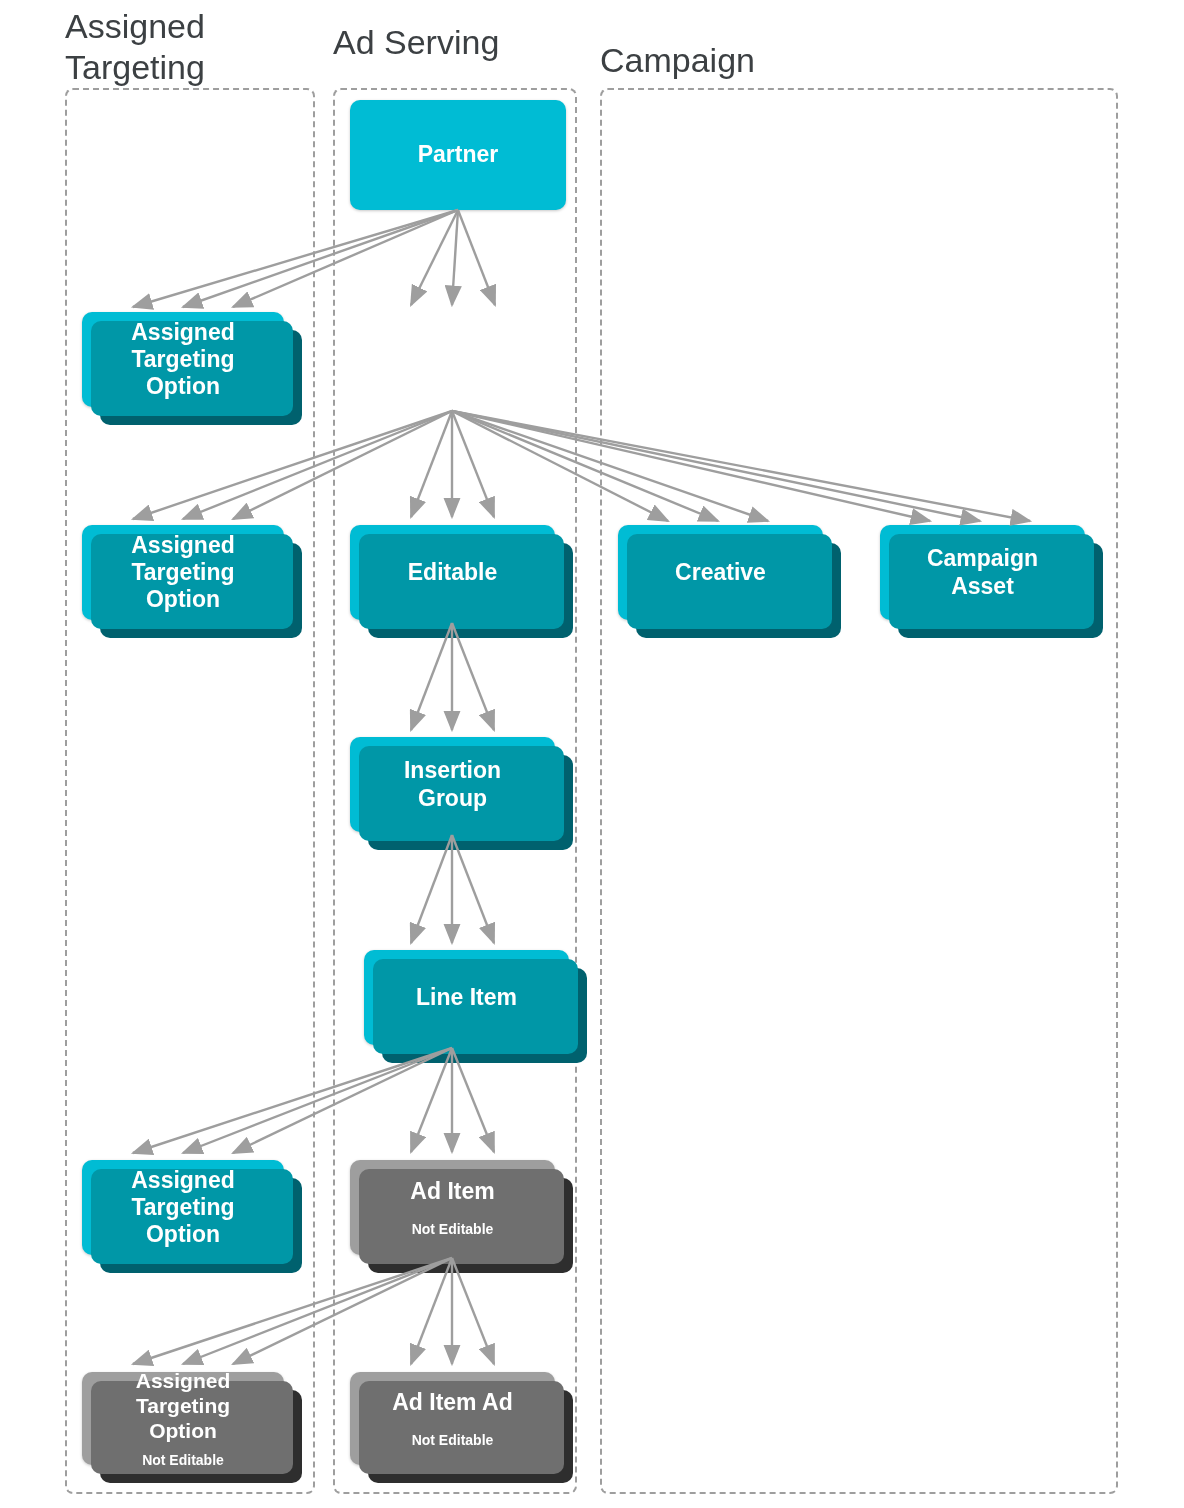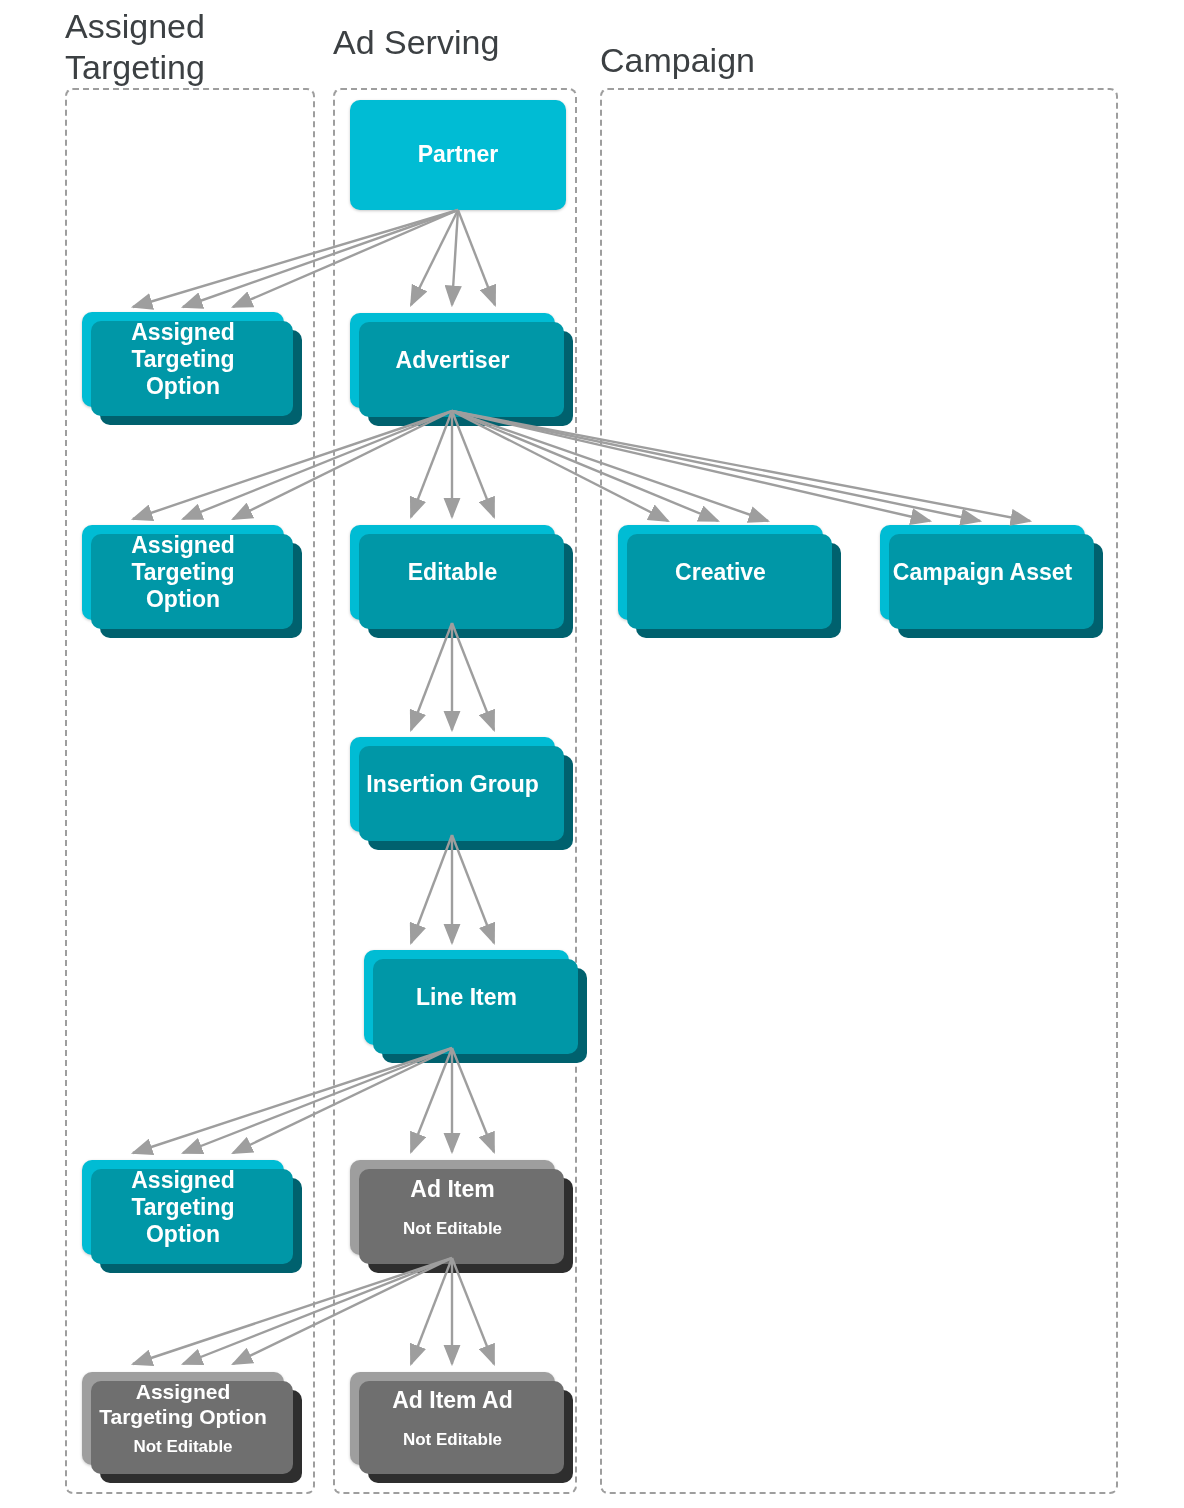--- a/index.html
+++ b/index.html
@@ -11,29 +11,29 @@
     position:absolute;border:2px dashed #9e9e9e;border-radius:8px;
     background:transparent;box-sizing:border-box;
   }
   .col-title{
     position:absolute;text-align:left;color:#3c4043;font-size:34px;
     line-height:1.22;font-weight:400;
   }
   .node{
     position:absolute;border-radius:10px;box-sizing:border-box;
     display:flex;flex-direction:column;align-items:center;justify-content:center;
-    text-align:center;z-index:1;padding:6px 12px;
+    text-align:center;z-index:1;padding:6px 25px;
     box-shadow:0 1px 3px rgba(0,0,0,0.22);
   }
   .node .label{
     color:#ffffff;font-weight:bold;font-size:23px;line-height:1.18;
   }
   .node .label.compact{font-size:21px;}
   .node .sublabel{
-    color:#ffffff;font-weight:bold;font-size:17px;margin-top:16px;
+    color:#ffffff;font-weight:bold;font-size:14px;margin-top:16px;
   }
   .node.stacked::before{
     content:"";position:absolute;inset:0;border-radius:10px;
     transform:translate(9px,9px);z-index:-1;
   }
   .node.stacked::after{
     content:"";position:absolute;inset:0;border-radius:10px;
     transform:translate(18px,18px);z-index:-2;
   }
   .node.cyan{background:#00bcd4;}
@@ -59,23 +59,20 @@
   <div class="col-title" style="left:600px;top:40px;width:518px">Campaign</div>
 
   <div class="node cyan" style="left:350px;top:100px;width:216px;height:110px">
     <span class="label">Partner</span>
   </div>
 
   <div class="node cyan stacked" style="left:82px;top:312px;width:202px;height:95px">
     <span class="label">Assigned Targeting Option</span>
   </div>
 
-  <div class="node cyan stacked" style="left:350px;top:313px;width:205px;height:95px">
-    <span class="label">Advertiser</span>
-  </div>
 
   <div class="node cyan stacked" style="left:82px;top:525px;width:202px;height:95px">
     <span class="label">Assigned Targeting Option</span>
   </div>
 
   <div class="node cyan stacked" style="left:350px;top:525px;width:205px;height:95px">
     <span class="label">Editable</span>
   </div>
 
   <div class="node cyan stacked" style="left:618px;top:525px;width:205px;height:95px">

